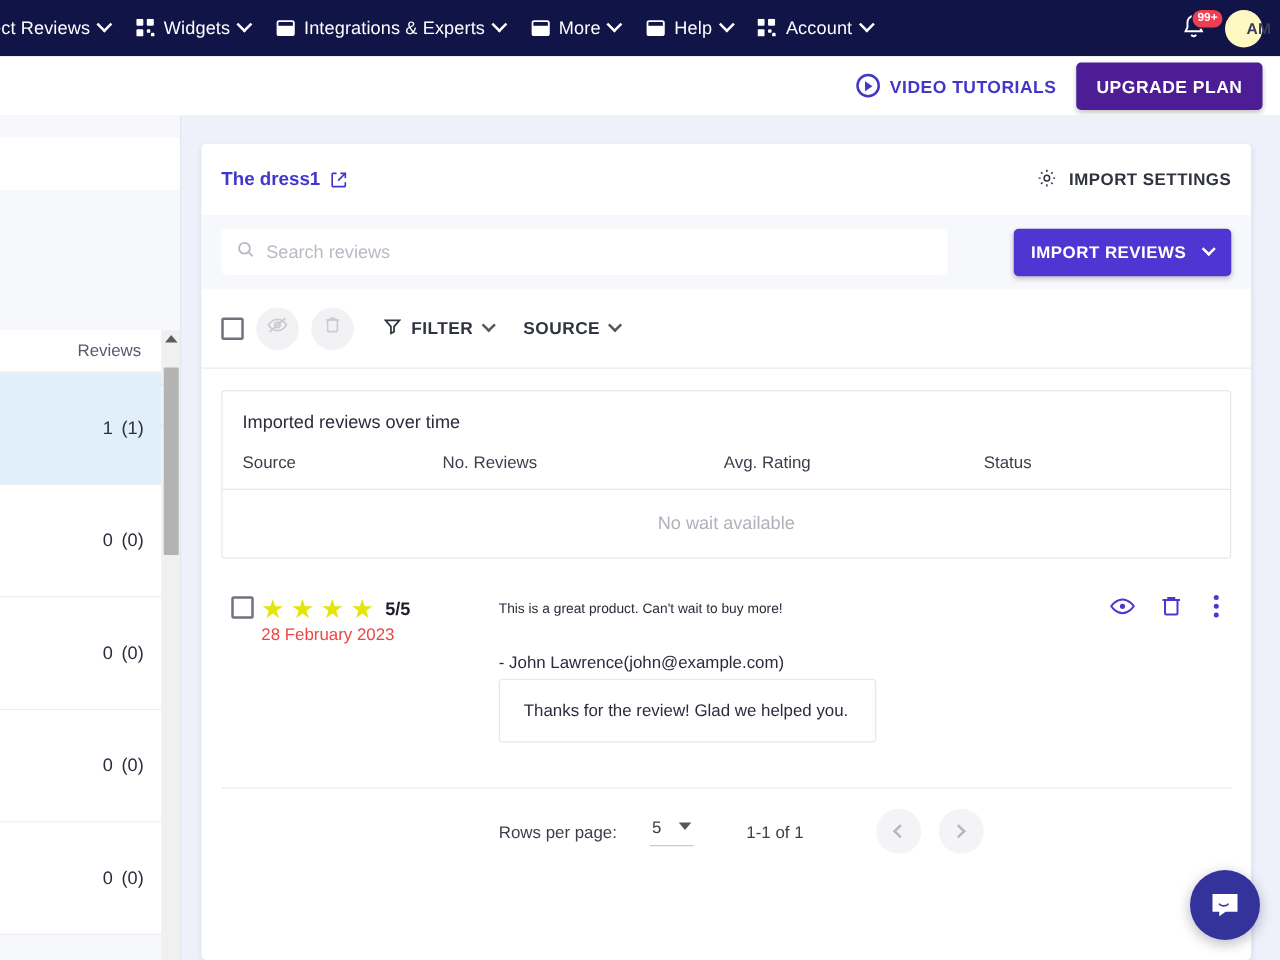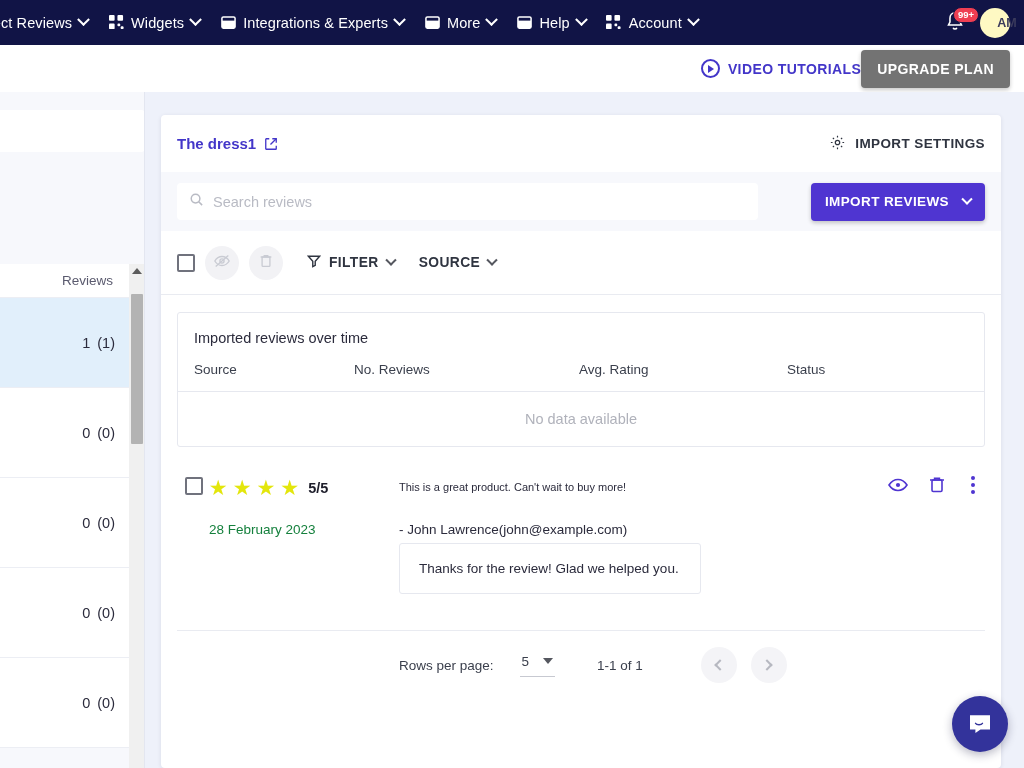--- a/index.html
+++ b/index.html
@@ -39,37 +39,37 @@
   .avatar {
     width: 30px; height: 30px; border-radius: 50%;
     background: #fef9c3; color: #3b3b5c; font-size: 12.5px; font-weight: 600;
     display: flex; align-items: center; justify-content: center; cursor: pointer; padding-left: 24px;
   }
 
   
   .subheader {
     position: absolute; top: 45px; left: 0; width: 1024px; height: 47px;
     background: #ffffff; display: flex; align-items: center;
-    justify-content: flex-end; padding-right: 14px; 
+    justify-content: flex-end; padding-right: 14px; gap: 16px;
   }
   .video-tut {
     display: flex; align-items: center; gap: 8px; cursor: pointer;
     color: #4336c9; font-size: 14px; font-weight: bold; letter-spacing: .4px;
   }
   .play-circle {
     width: 19px; height: 19px; border-radius: 50%; border: 2px solid #4336c9;
     display: flex; align-items: center; justify-content: center;
   }
   .play-tri {
     width: 0; height: 0; border-left: 6px solid #4336c9;
     border-top: 4px solid transparent; border-bottom: 4px solid transparent;
     margin-left: 2px;
   }
   .upgrade-btn {
-    background: #737373; color: #fff; border: none; border-radius: 4px;
+    background: #4c1d95; color: #fff; border: none; border-radius: 4px;
     font-size: 14px; font-weight: bold; letter-spacing: .4px;
     padding: 11px 16px; cursor: pointer;
     font-family: "Liberation Sans", sans-serif;
     box-shadow: 0 2px 4px rgba(0,0,0,.22);
   }
 
   
   .body-area { position: absolute; top: 92px; left: 0; width: 1024px; height: 676px; background: #eef1fa; }
 
   
@@ -207,21 +207,21 @@
   }
 
   
   .review-row {
     display: flex; padding: 30px 16px 0 16px; position: relative;
   }
   .rv-left { width: 222px; padding-left: 8px; }
   .rv-stars-line { display: flex; align-items: center; gap: 5px; }
   .star { font-size: 21px; color: #e3e60b; line-height: 1; }
   .rv-score { font-size: 14.5px; font-weight: bold; color: #1e1e2b; margin-left: 4px; }
-  .rv-date { font-size: 13.5px; color: #15803d; margin-top: 24px; margin-left: 24px; }
+  .rv-date { font-size: 13.5px; color: #ef4444; margin-top: 2px; margin-left: 24px; }
   .rv-chk { position: absolute; left: 24px; top: 30px; }
   .rv-body { width: 400px; }
   .rv-text { font-size: 11px; color: #2b2b3c; line-height: 20px; max-width: 240px; }
   .rv-author { font-size: 13.5px; color: #2b2b3c; margin-top: 25px; }
   .rv-reply {
     margin-top: 6px; border: 1px solid #e6e8ef; border-radius: 3px;
     padding: 17px 19px; font-size: 13.5px; color: #2b2b3c; width: 302px;
   }
   .rv-actions {
     position: absolute; right: 20px; top: 26px;
@@ -475,21 +475,21 @@
       </div>
 
       <div class="imp-panel">
         <div class="imp-title">Imported reviews over time</div>
         <div class="imp-headrow">
           <div class="c0">Source</div>
           <div class="c1">No. Reviews</div>
           <div class="c2">Avg. Rating</div>
           <div class="c3">Status</div>
         </div>
-        <div class="imp-empty">No data available</div>
+        <div class="imp-empty">No wait available</div>
       </div>
 
       <div class="review-row">
         <div class="rv-chk">
           <div class="chk"></div>
         </div>
         <div class="rv-left">
           <div class="rv-stars-line">
             <span class="star">★</span>
             <span class="star">★</span>

